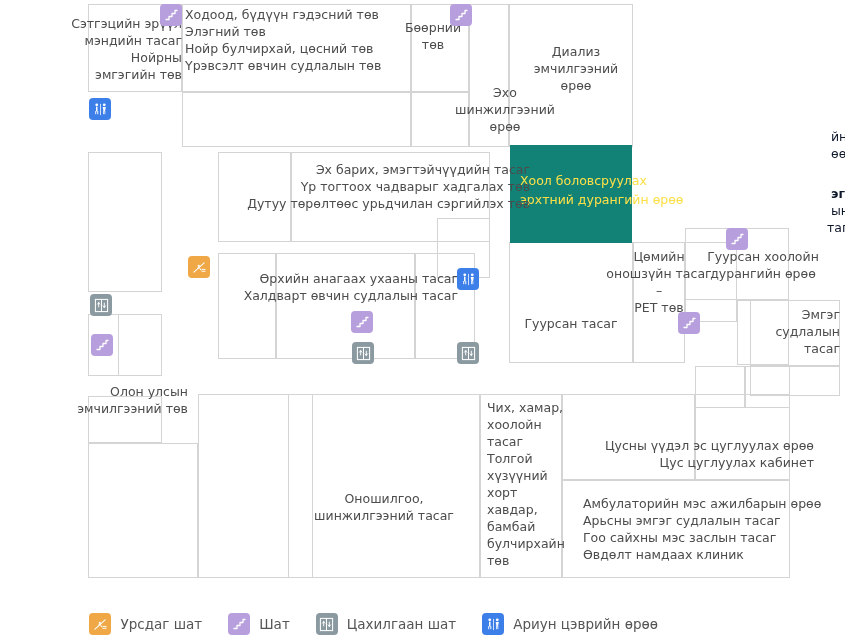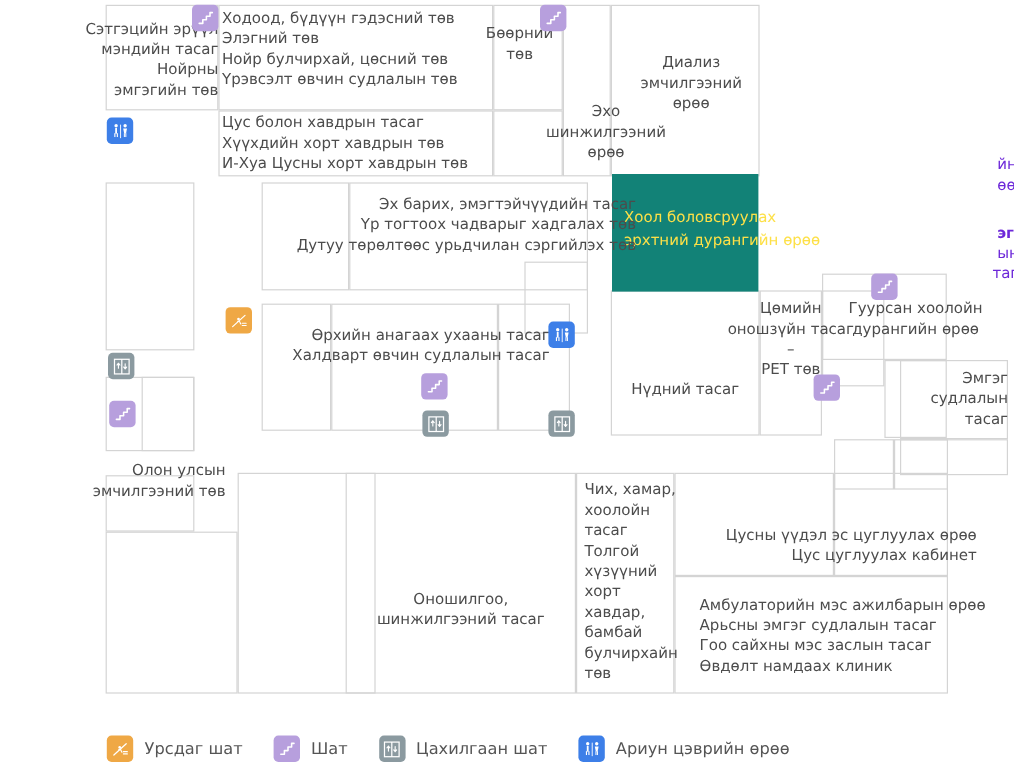--- a/index.html
+++ b/index.html
@@ -68,21 +68,21 @@
     display:flex;align-items:center;justify-content:flex-end;
     padding-left:280px;box-sizing:border-box;
   }
   .lg-item{display:flex;align-items:center;margin-right:26px;}
   .lg-item .ico{position:static;margin-right:9px;}
   .lg-label{font-size:13.5px;color:#555;white-space:nowrap;}
 
   
   .edge-frag{
     position:absolute;right:0;font-size:12.5px;line-height:17px;
-    color:#6d28d9;overflow:hidden;white-space:nowrap;
+    color:#0f172a;overflow:hidden;white-space:nowrap;
   }
 </style>
 </head>
 <body>
 
 <div id="plan">
 
   <div class="rm" style="left:88px;top:4px;width:94px;height:88px;"></div>
 
   <div class="rm" style="left:182px;top:4px;width:229px;height:88px;"></div>
@@ -137,39 +137,36 @@
   </div>
 
   <div class="lbl r" style="left:26px;top:15px;width:156px;">Сэтгэцийн эрүүл
 мэндийн тасаг
 Нойрны
 эмгэгийн  төв</div>
   <div class="lbl l" style="left:185px;top:6px;width:235px;">Ходоод, бүдүүн гэдэсний төв
 Элэгний төв
 Нойр булчирхай, цөсний төв
 Үрэвсэлт өвчин судлалын төв</div>
-  <div class="lbl l" style="left:185px;top:93px;width:235px;">Цус болон хавдрын тасаг
-Хүүхдийн хорт хавдрын төв
-И-Хуа Цусны хорт хавдрын төв</div>
   <div class="lbl c" style="left:400px;top:19px;width:66px;">Бөөрний
 төв</div>
   <div class="lbl c" style="left:410px;top:84px;width:118px;margin-left:36px;">Эхо
 шинжилгээний
 өрөө</div>
   <div class="lbl c" style="left:509px;top:43px;width:124px;padding-left:10px;">Диализ
 эмчилгээний
 өрөө</div>
   <div class="lbl r" style="left:240px;top:161px;width:290px;">Эх барих, эмэгтэйчүүдийн тасаг
 Үр тогтоох чадварыг хадгалах төв
 Дутуу төрөлтөөс урьдчилан сэргийлэх төв</div>
   <div class="lbl r" style="left:218px;top:270px;width:240px;">Өрхийн анагаах ухааны тасаг
 Халдварт өвчин судлалын тасаг</div>
   <div class="lbl c" style="left:604px;top:248px;width:110px;">Цөмийн оношзүйн тасаг –
 PET төв</div>
-  <div class="lbl c" style="left:509px;top:315px;width:124px;">Нүдний тасаг</div>
+  <div class="lbl c" style="left:509px;top:315px;width:124px;">Гуурсан тасаг</div>
   <div class="lbl c" style="left:685px;top:248px;width:156px;">Гуурсан хоолойн
 дурангийн өрөө</div>
   <div class="lbl r" style="left:734px;top:306px;width:106px;">Эмгэг
 судлалын
 тасаг</div>
   <div class="lbl r" style="left:12px;top:360px;width:176px;margin-top:23px;">Олон улсын
 эмчилгээний төв</div>
   <div class="lbl c" style="left:288px;top:490px;width:192px;">Оношилгоо,
 шинжилгээний тасаг</div>
   <div class="lbl l" style="left:487px;top:399px;width:80px;">Чих, хамар,

